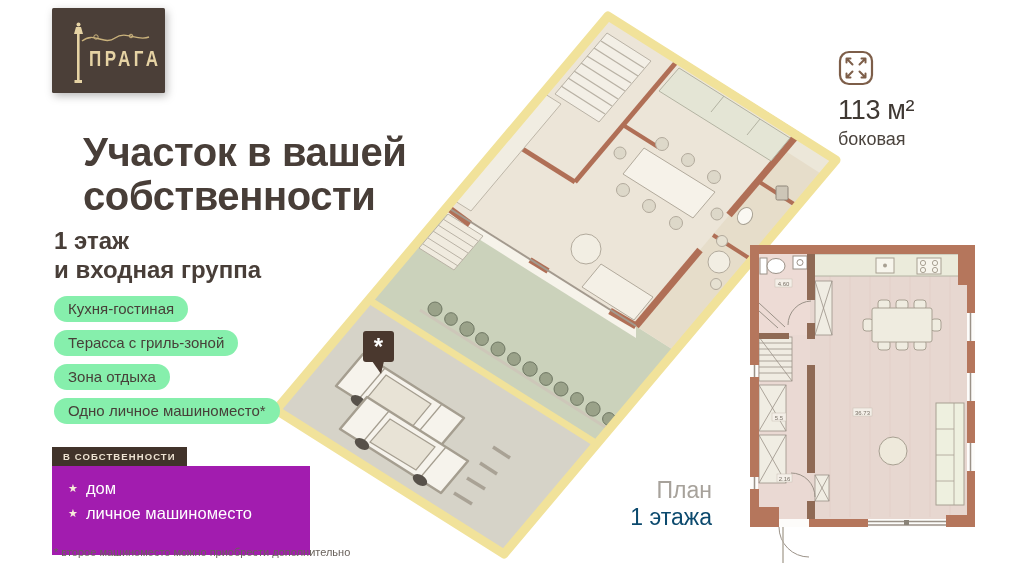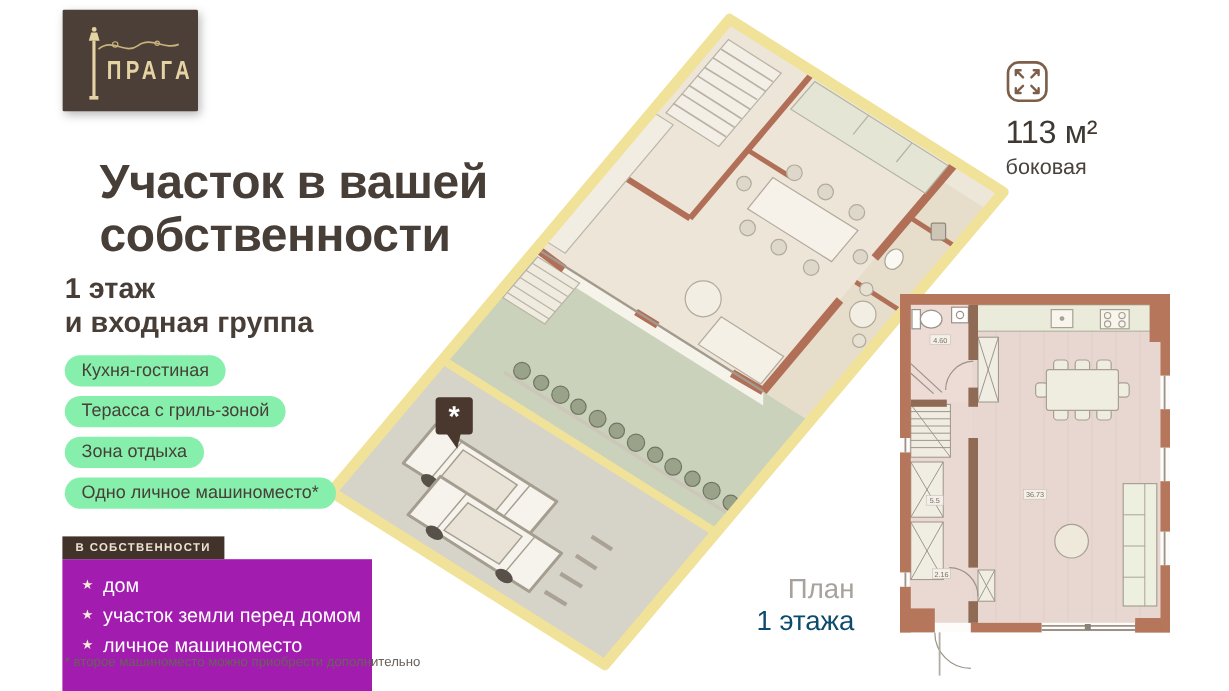--- a/index.html
+++ b/index.html
@@ -206,21 +206,20 @@
     <div class="pill">Кухня-гостиная</div>
     <div class="pill">Терасса с гриль-зоной</div>
     <div class="pill">Зона отдыха</div>
     <div class="pill">Одно личное машиноместо*</div>
   </div>
 
   <div class="ownership">
     <div class="own-tab">в собственности</div>
     <div class="own-box">
       <div class="own-item"><span class="star">★</span><span>дом</span></div>
-      <div class="own-item"><span class="star">★</span><span>участок земли перед домом</span></div>
       <div class="own-item"><span class="star">★</span><span>личное машиноместо</span></div>
     </div>
   </div>
 
   <div class="footnote">* второе машиноместо можно приобрести дополнительно</div>
 
   <div class="area-badge">
     <svg width="36" height="36" viewBox="0 0 36 36">
       <rect x="2" y="2" width="32" height="32" rx="9" fill="none" stroke="#7d5e49" stroke-width="2.2"></rect>
       <g stroke="#7d5e49" stroke-width="2" stroke-linecap="round" fill="none">

